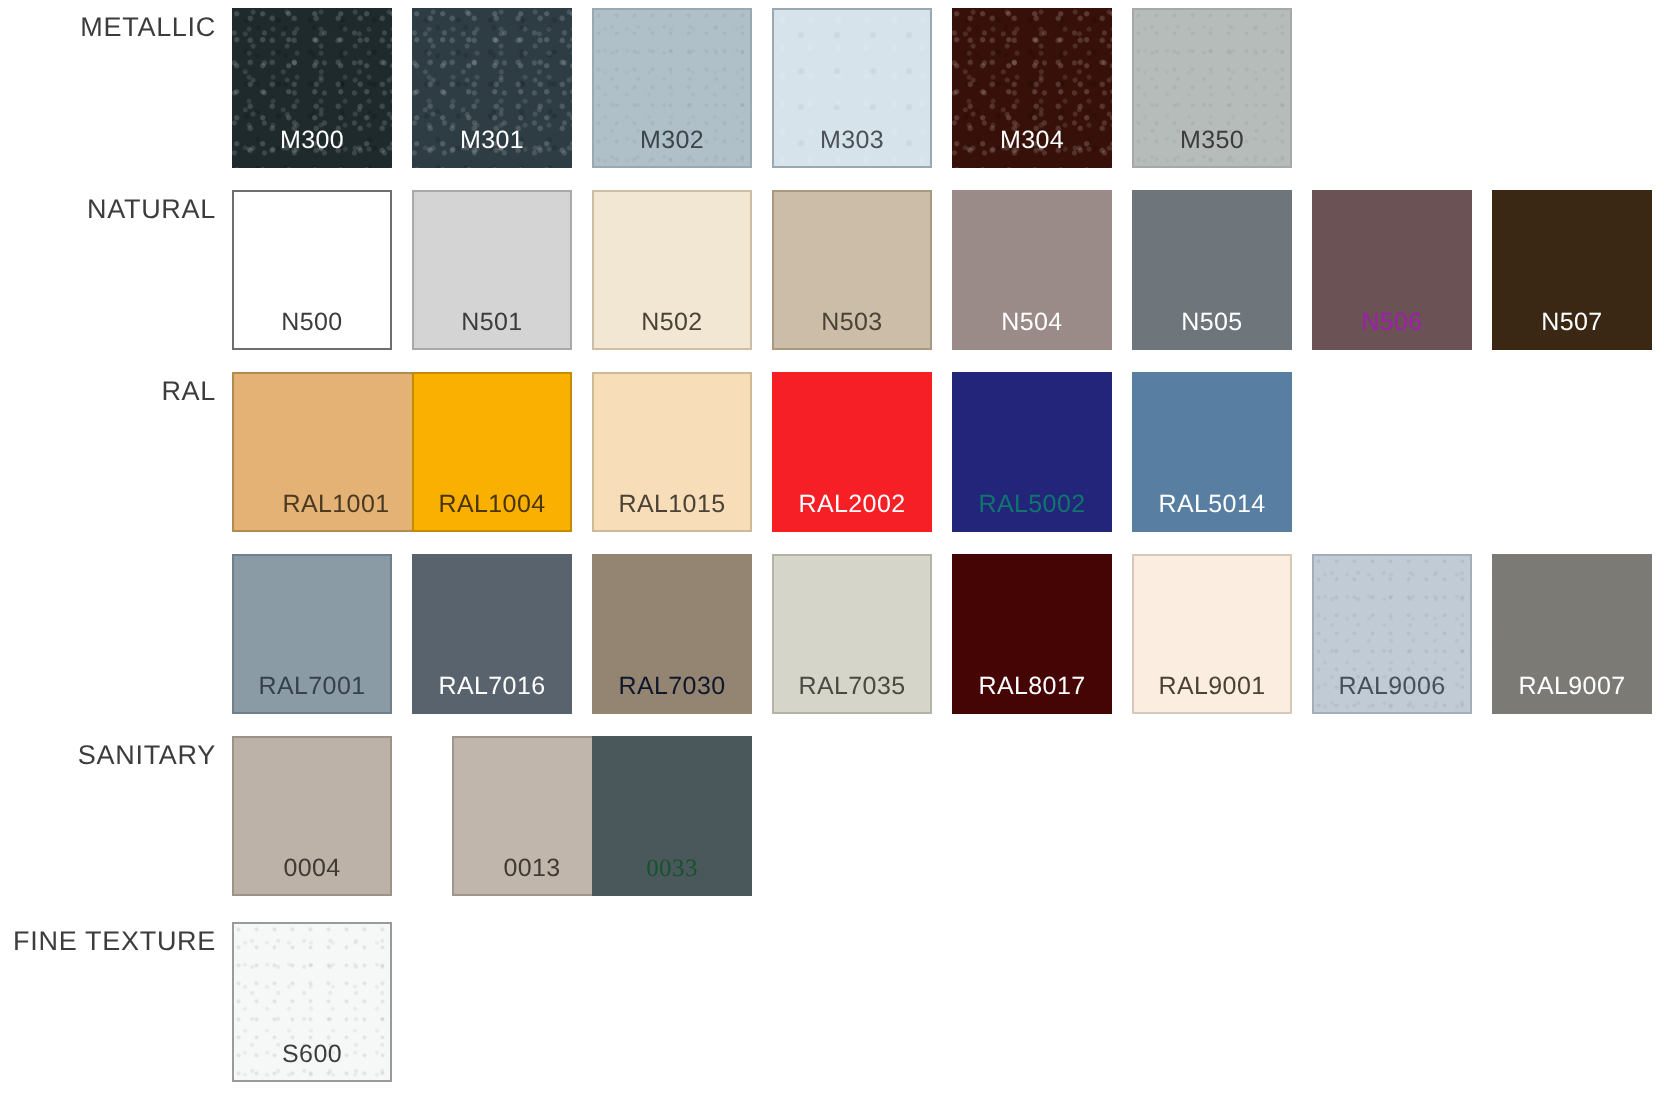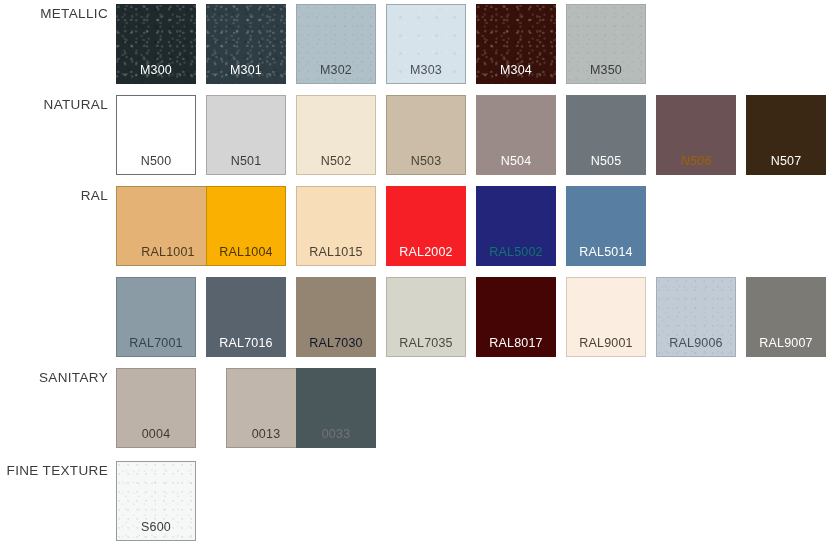--- a/index.html
+++ b/index.html
@@ -148,21 +148,21 @@
     <div class="swatch" style="left: 476px; top: 95px; width: 80px; height: 80px; padding-left: 32px;">
       <div class="fill" style="background: rgb(154, 138, 136);"></div>
       <div class="code" style="color: rgb(255, 255, 255);">N504</div>
     </div>
     <div class="swatch" style="left: 566px; top: 95px; width: 80px; height: 80px;">
       <div class="fill" style="background: rgb(110, 118, 123);"></div>
       <div class="code" style="color: rgb(255, 255, 255);">N505</div>
     </div>
     <div class="swatch" style="left: 656px; top: 95px; width: 80px; height: 80px;">
       <div class="fill" style="background: rgb(106, 82, 85);"></div>
-      <div class="code" style="color: #a16207; font-style: italic;">N506</div>
+      <div class="code" style="color: #a21caf;">N506</div>
     </div>
     <div class="swatch" style="left: 746px; top: 95px; width: 80px; height: 80px;">
       <div class="fill" style="background: rgb(58, 39, 20);"></div>
       <div class="code" style="color: rgb(255, 255, 255);">N507</div>
     </div>
     <div class="group-label" style="top: 188px; width: 108px;">RAL</div>
     <div class="swatch" style="left: 116px; top: 186px; width: 104px; height: 80px;">
       <div class="fill" style="background: rgb(227, 178, 116); border: 1px solid rgb(176, 140, 84);"></div>
       <div class="code" style="color: rgb(74, 58, 34);">RAL1001</div>
     </div>
@@ -222,20 +222,20 @@
     <div class="swatch" style="left: 116px; top: 368px; width: 80px; height: 80px;">
       <div class="fill" style="background: rgb(189, 178, 168); border: 1px solid rgb(157, 146, 136);"></div>
       <div class="code" style="color: rgb(65, 58, 51);">0004</div>
     </div>
     <div class="swatch" style="left: 206px; top: 368px; width: 80px; height: 80px; margin-left: 20px;">
       <div class="fill" style="background: rgb(192, 182, 172); border: 1px solid rgb(160, 149, 139);"></div>
       <div class="code" style="color: rgb(65, 58, 51);">0013</div>
     </div>
     <div class="swatch" style="left: 296px; top: 368px; width: 80px; height: 80px;">
       <div class="fill" style="background: rgb(74, 88, 92);"></div>
-      <div class="code" style="color: #737373;">0033</div>
+      <div class="code" style="color: #14532d; font-family: Liberation Serif, serif;">0033</div>
     </div>
     <div class="group-label" style="top: 463px; width: 108px;">FINE TEXTURE</div>
     <div class="swatch tex-speckle" style="left: 116px; top: 461px; width: 80px; height: 80px;">
       <div class="fill" style="background: rgb(246, 248, 247); border: 1px solid rgb(154, 154, 154);"></div>
       <div class="code" style="color: rgb(60, 60, 60);">S600</div>
     </div>
   </div>
 
 </body></html>

